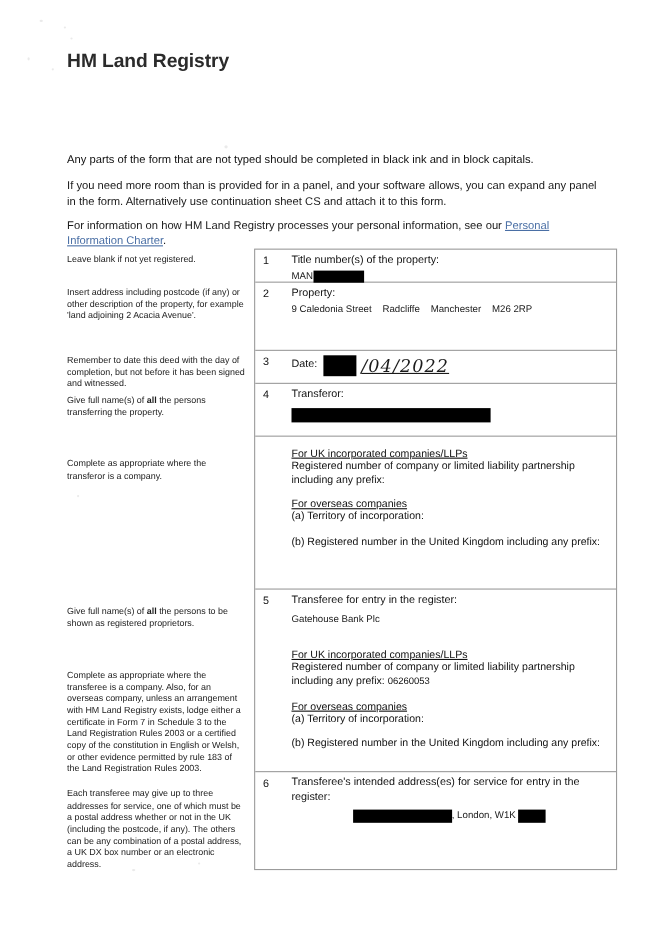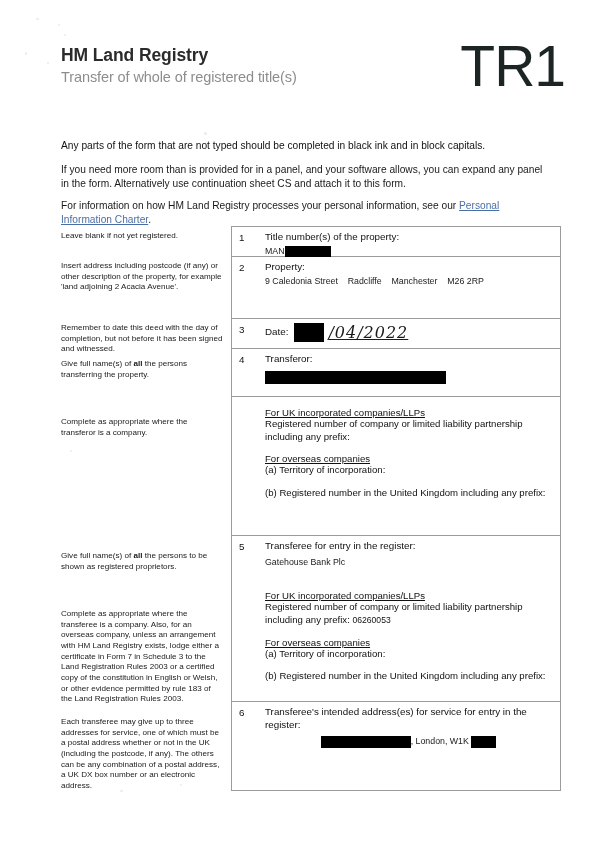--- a/index.html
+++ b/index.html
@@ -185,22 +185,20 @@
   <div class="speck" style="left:58px;top:24px;width:2px;height:2px;"></div>
   <div class="speck" style="left:25px;top:52px;width:2px;height:3px;"></div>
   <div class="speck" style="left:47px;top:62px;width:2px;height:2px;"></div>
   <div class="speck" style="left:64px;top:34px;width:2px;height:2px;"></div>
   <div class="speck" style="left:204px;top:132px;width:3px;height:3px;"></div>
   <div class="speck" style="left:70px;top:450px;width:2px;height:2px;"></div>
   <div class="speck" style="left:120px;top:790px;width:3px;height:2px;"></div>
   <div class="speck" style="left:180px;top:784px;width:2px;height:2px;"></div>
 
   <div class="brand">HM Land Registry</div>
-  <div class="subtitle">Transfer of whole of registered title(s)</div>
-  <div class="tr1">TR1</div>
 
   <div class="intro-bold">Any parts of the form that are not typed should be completed in black ink and in block capitals.</div>
   <div class="intro-p1">If you need more room than is provided for in a panel, and your software allows, you can expand any panel in the form. Alternatively use continuation sheet CS and attach it to this form.</div>
   <div class="intro-p2"><span>For information on how HM Land Registry processes your personal information, see our </span><a class="link" href="#">Personal Information Charter</a><span>.</span></div>
 
   <div class="note" style="top:231px;">Leave blank if not yet registered.</div>
   <div class="note" style="top:261px;">Insert address including postcode (if any) or other description of the property, for example 'land adjoining 2 Acacia Avenue'.</div>
   <div class="note" style="top:359px;">Give full name(s) of <b>all</b> the persons transferring the property.</div>
   <div class="note" style="top:323px;">Remember to date this deed with the day of completion, but not before it has been signed and witnessed.</div>
   <div class="note" style="top:417px;">Complete as appropriate where the transferor is a company.</div>

